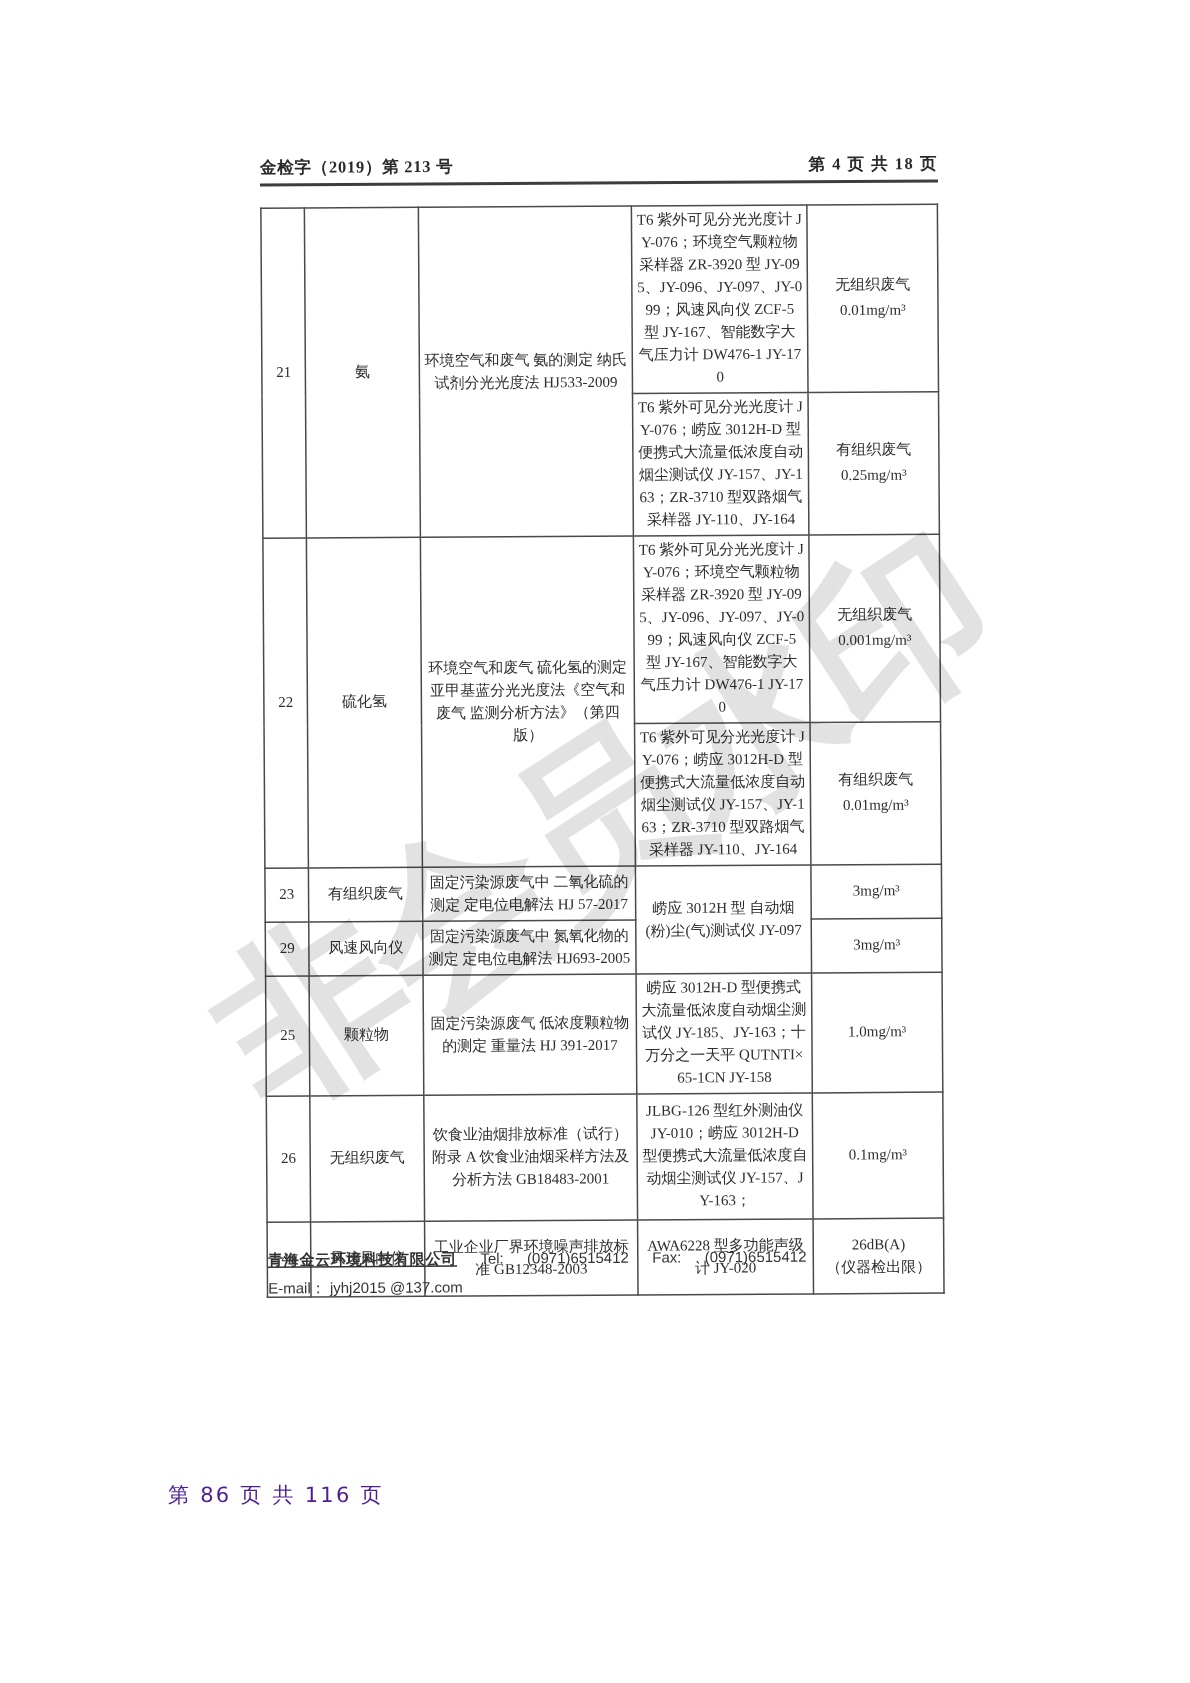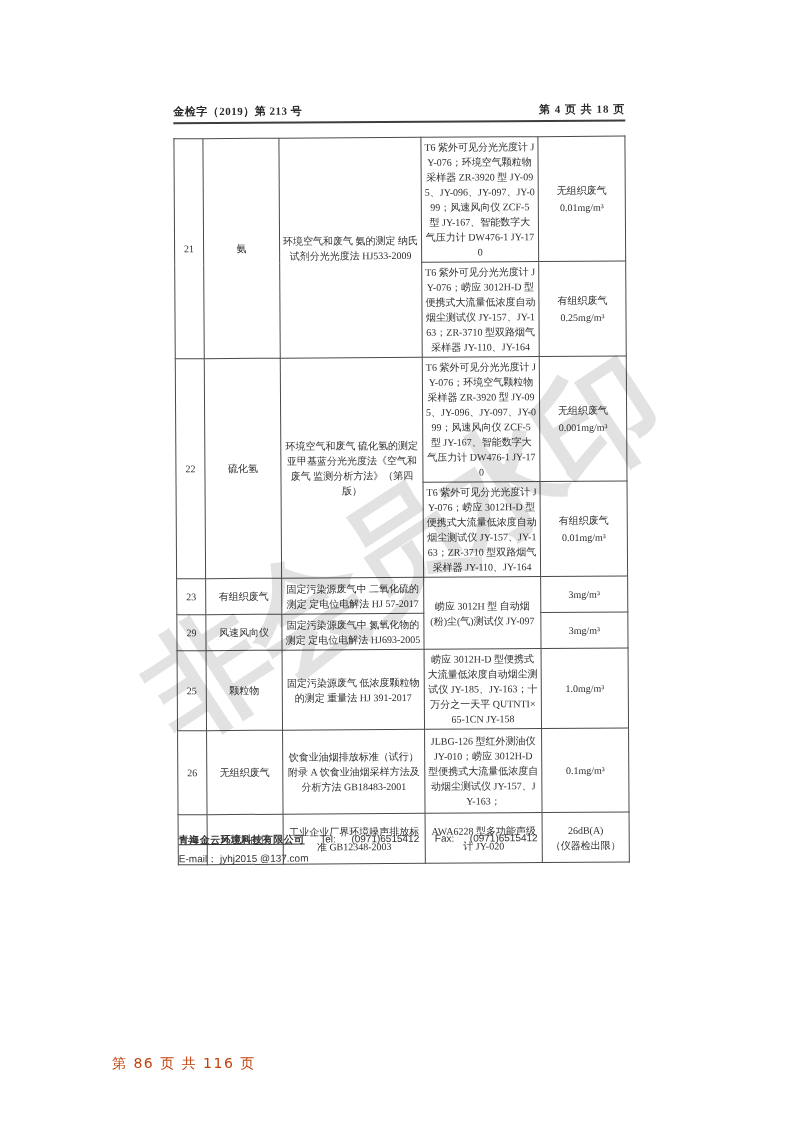--- a/index.html
+++ b/index.html
@@ -60,22 +60,22 @@
   .company-footer .company {
     font-weight:bold; text-decoration:underline;
     font-family:Liberation Sans, sans-serif;
     letter-spacing:0.5px;
   }
   .company-footer .sp { display:inline-block; width:10px; }
   .company-footer .row2 { margin-top:5px; }
 
   
   .page-footer {
-    position:absolute; left:112px; top:1055px;
-    font-size:14px; color:#c2410c; letter-spacing:1.5px;
+    position:absolute; left:112px; top:988px;
+    font-size:14px; color:#4c1d95; letter-spacing:1.5px;
     font-family:"DejaVu Sans","Liberation Sans",sans-serif;
   }
 </style>
 </head>
 <body>
 
 <div class="scan">
 
   <div class="doc-header">
     <span class="h-left">金检字（2019）第 213 号</span>

